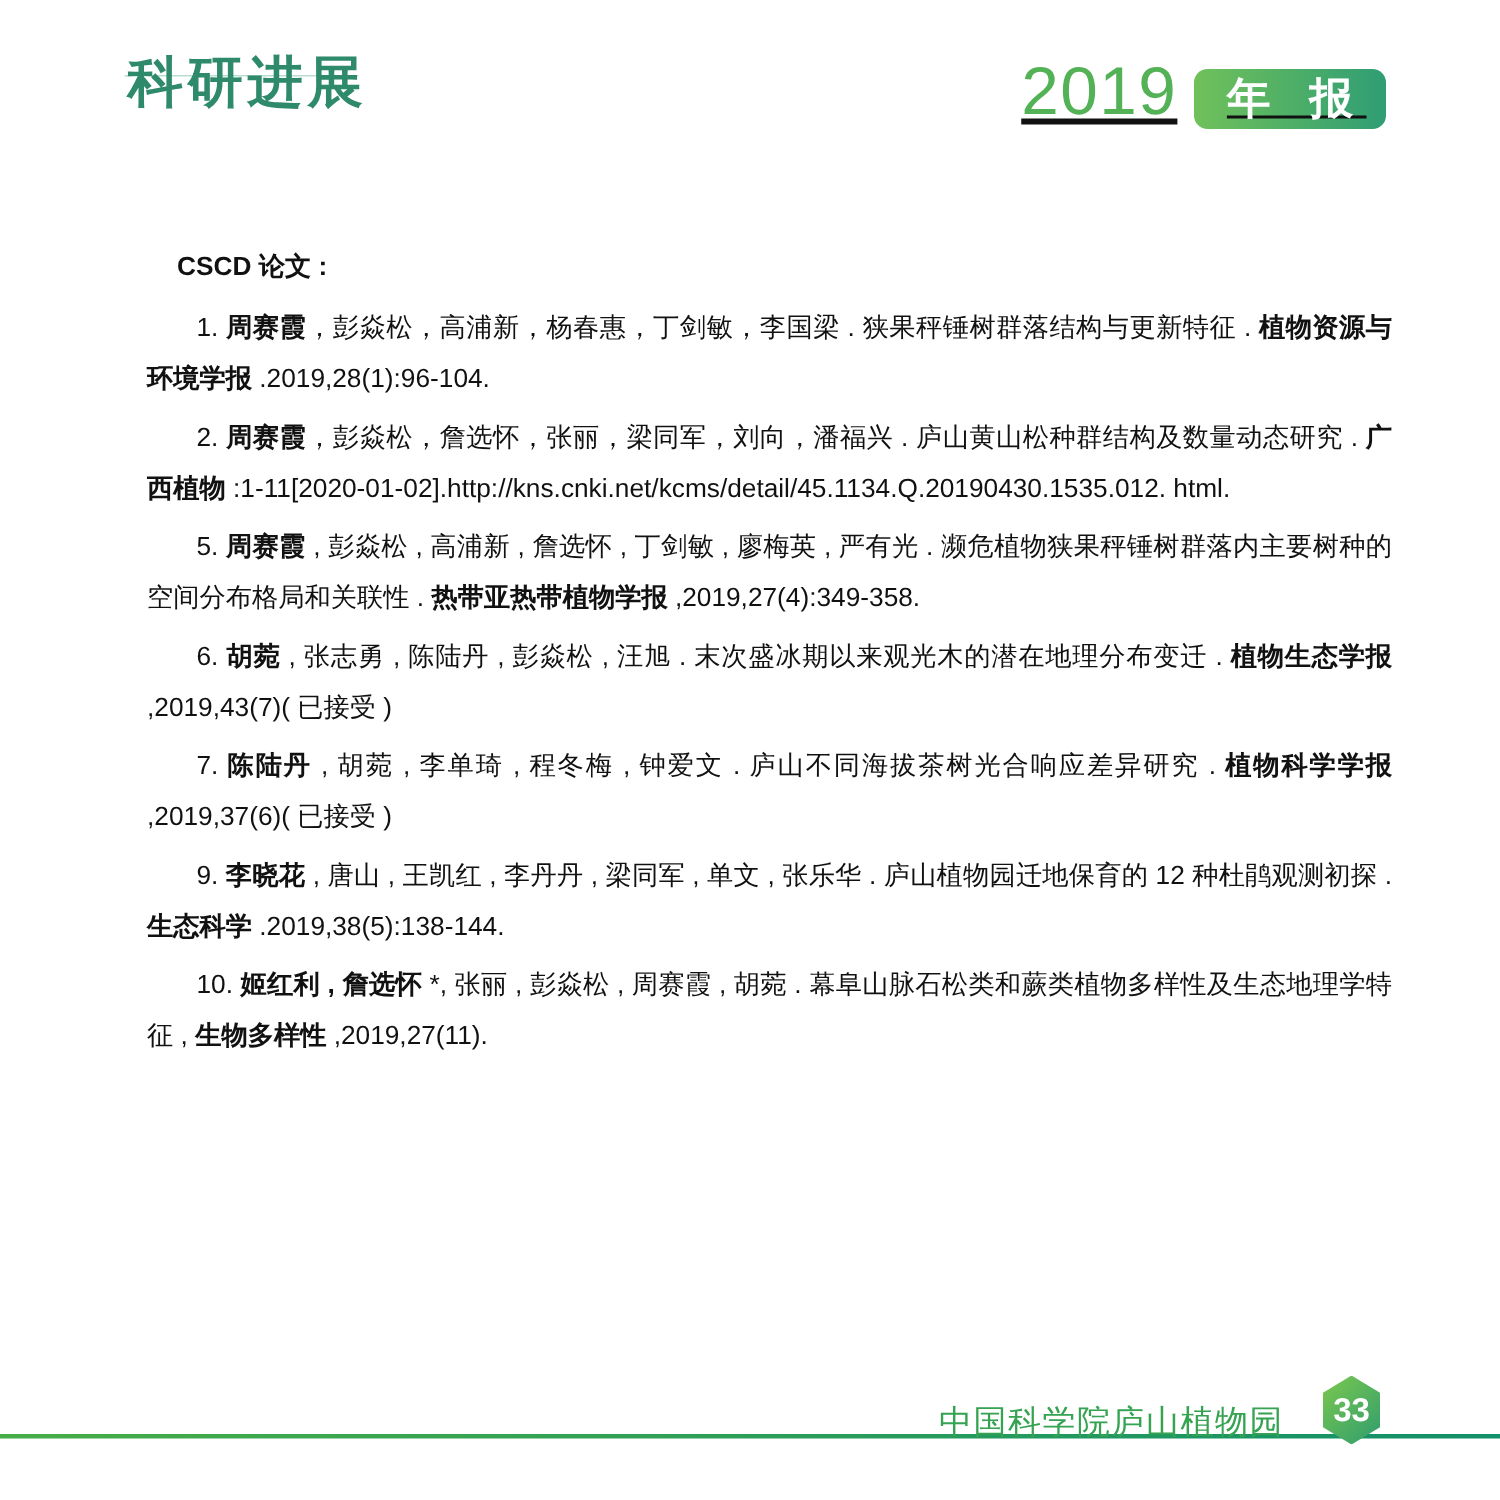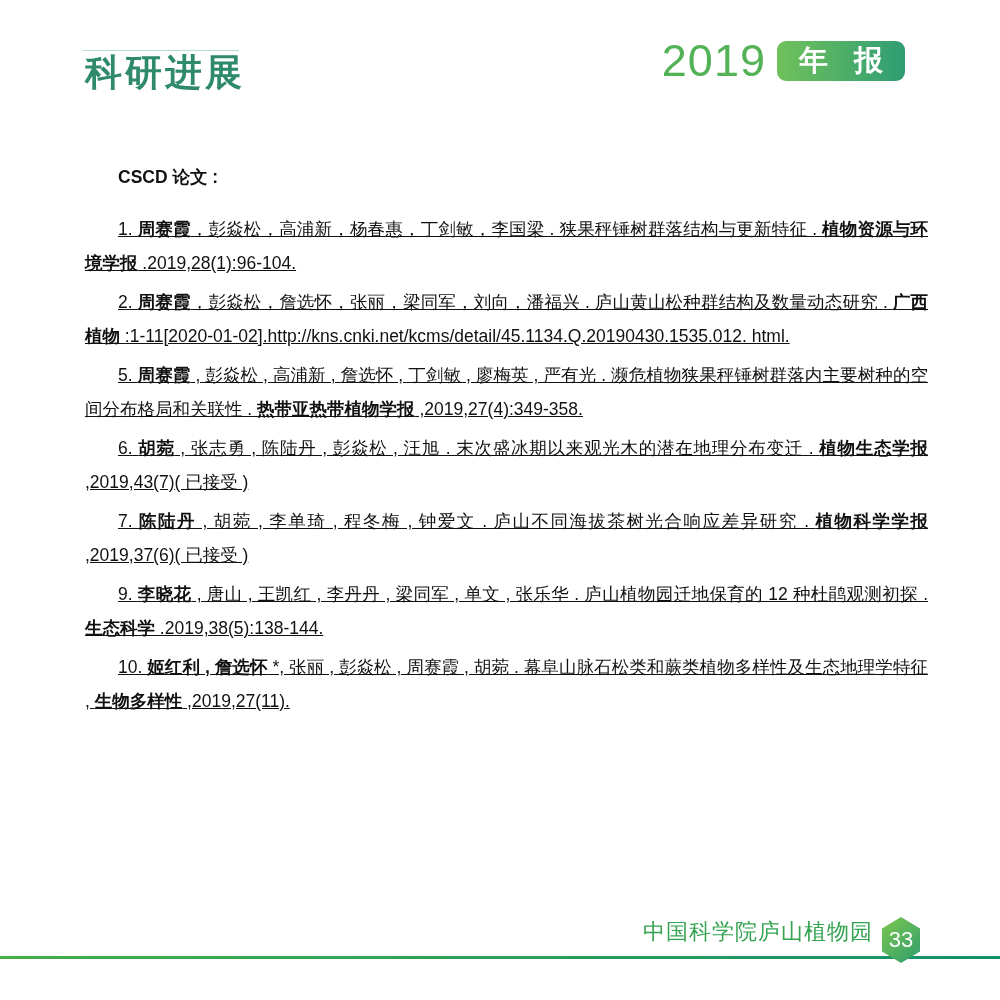--- a/index.html
+++ b/index.html
@@ -15,35 +15,35 @@
   
   .page-title {
     position: absolute;
     left: 85px; top: 30px;
     font-family: "Liberation Serif", serif;
     font-weight: 700;
     font-size: 37px;
     letter-spacing: 3px;
     color: #2e8a6a;
     z-index: 2;
-    margin-top: 18px;
   }
   .title-hairline {
     position: absolute;
     left: 83px; top: 50px;
     width: 156px; height: 1px;
     background: rgba(130, 195, 165, 0.55);
     z-index: 1;
   }
   .year-block {
     position: absolute;
-    top: 36px; right: 95px;
+    top: 36px; right: 76px;
     display: flex;
-    align-items: center;
+    align-items: flex-end;
     gap: 11px;
+    text-decoration: underline;
   }
   .year-text {
     font-size: 45px;
     line-height: 50px;
     color: #53b156;
     letter-spacing: 1px;
   }
   .year-badge {
     display: flex;
     align-items: center;
@@ -64,51 +64,50 @@
     position: absolute;
     left: 85px; top: 160px;
     width: 843px;
     font-size: 17.5px;
     line-height: 34px;
     text-align: justify;
   }
   .cscd-heading {
     font-weight: 700;
     text-indent: 33px;
-    margin: 0 0 18px 0;
+    margin: 0 0 7px 0;
   }
   p.ref {
-    margin: 0 0 5px 0;
+    margin: 0 0 5px 13px;
     text-indent: 33px;
-    text-decoration: underline;
   }
   .b { font-weight: 700; }
 
   
   .footer-row {
     position: absolute;
     top: 917px; right: 80px;
     height: 46px;
     display: flex;
-    align-items: flex-start;
-    gap: 9px;
+    align-items: flex-end;
+    gap: 26px;
     z-index: 2;
   }
   .footer-org {
     font-size: 22px;
     color: #35a351;
     letter-spacing: 1px;
   }
   .page-badge {
     width: 38px; height: 46px;
     clip-path: polygon(50% 0%, 100% 25%, 100% 75%, 50% 100%, 0% 75%, 0% 25%);
     background: linear-gradient(135deg, #7cc84e, #2f9d6e);
     color: #ffffff;
     font-size: 22px;
-    font-weight: 400;
+    font-weight: 700;
     display: flex;
     align-items: center;
     justify-content: center;
   }
   .footer-line {
     position: absolute;
     left: 0; top: 956px;
     width: 1000px; height: 3px;
     background: linear-gradient(90deg, #46ad47, #129069);
     z-index: 1;

